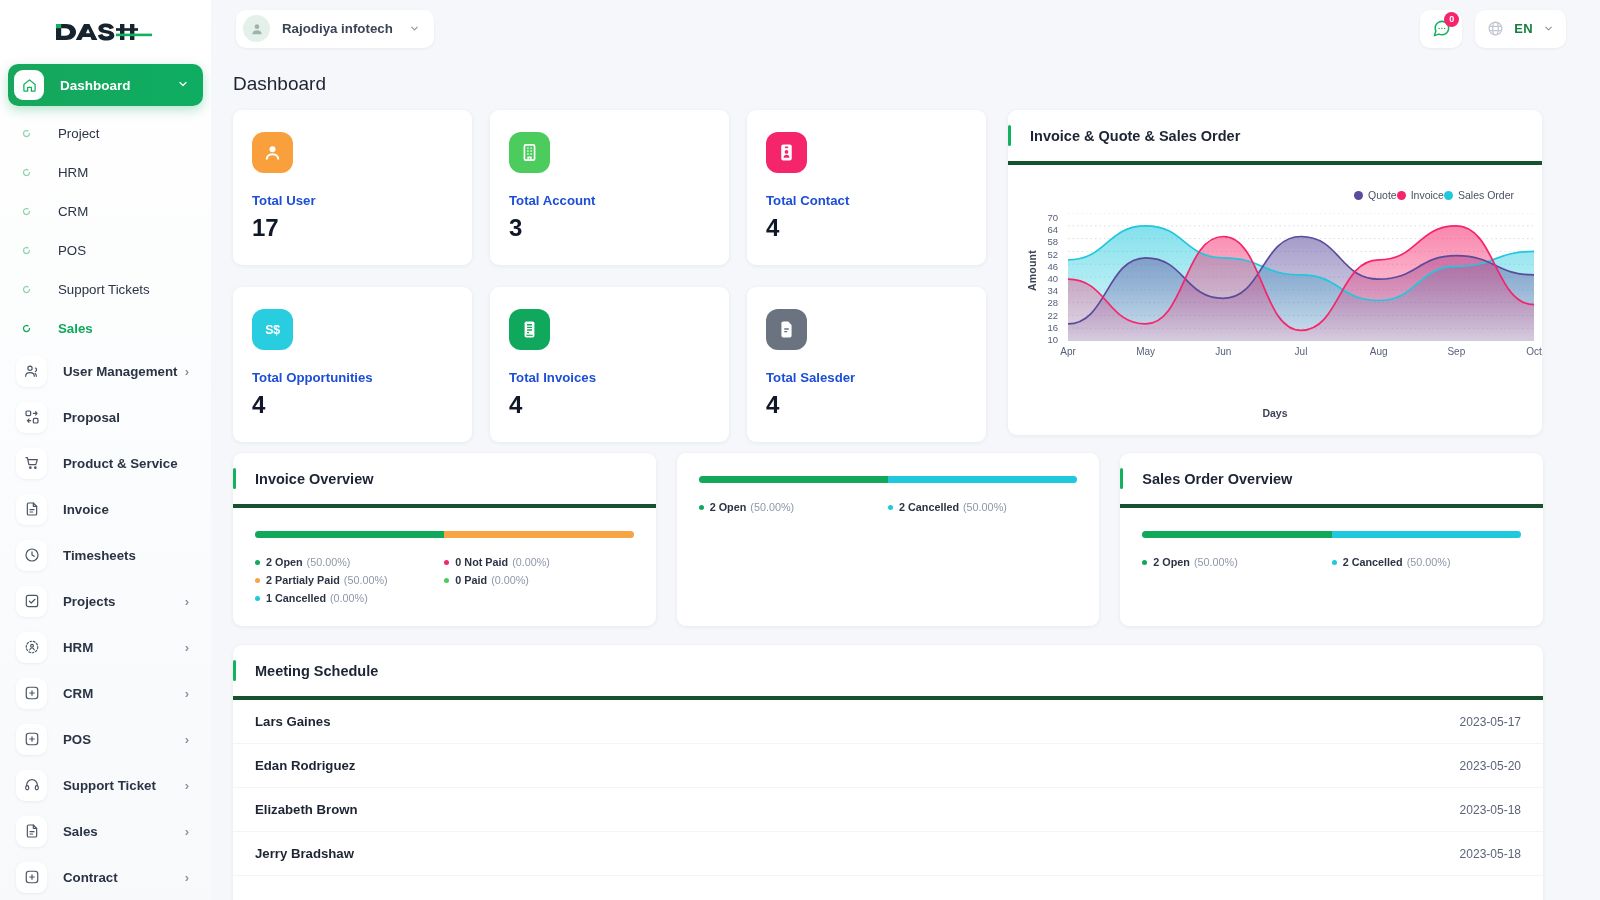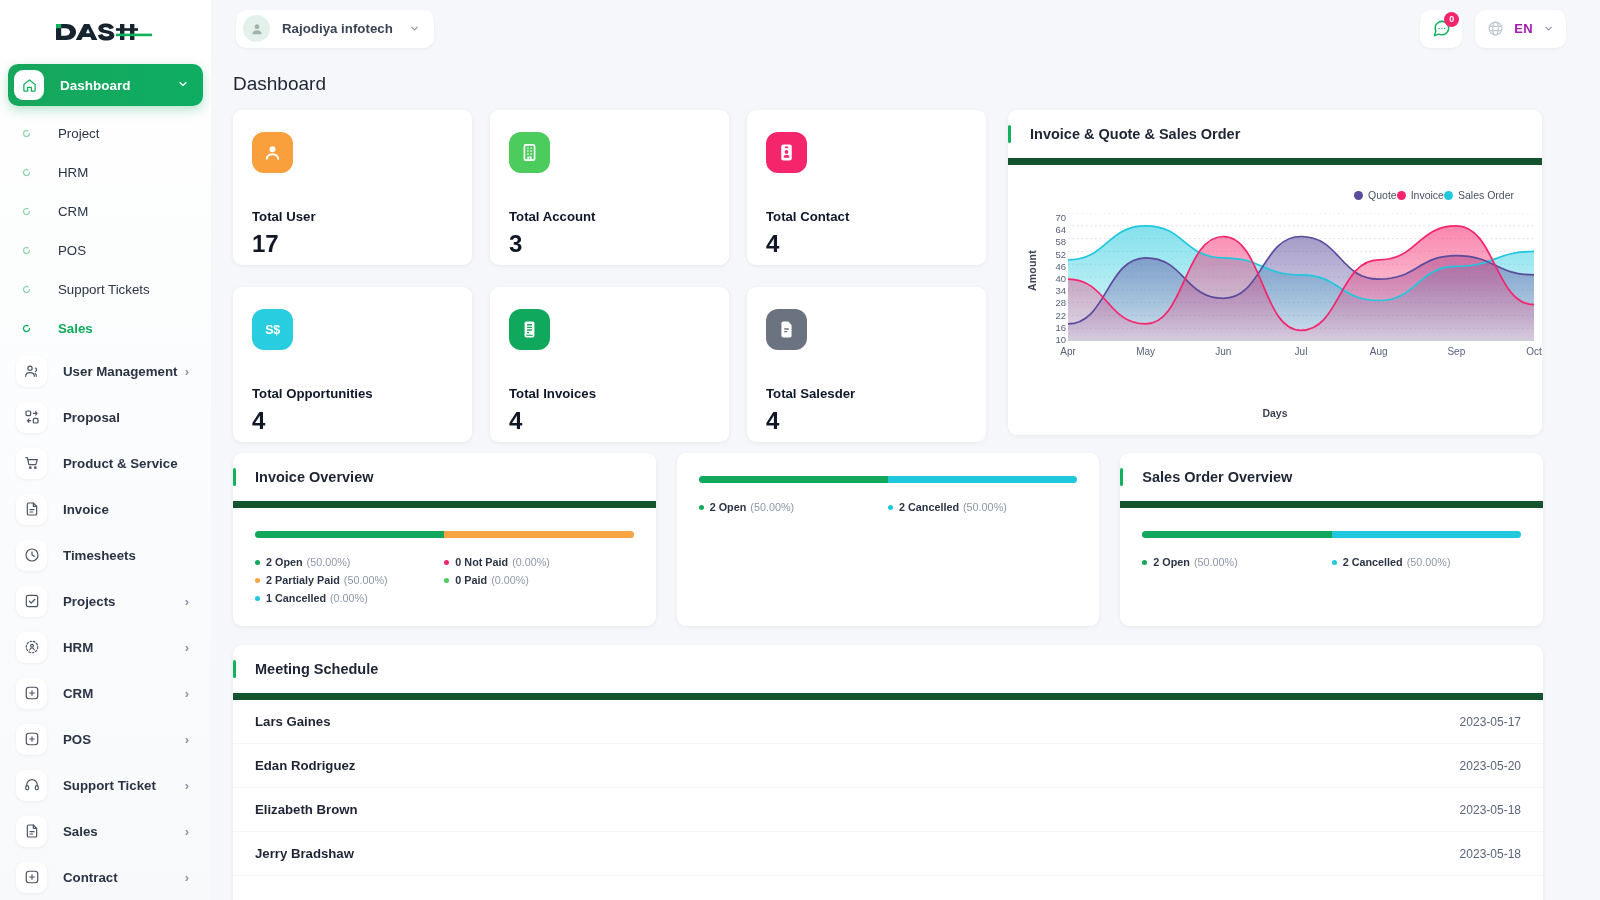--- a/index.html
+++ b/index.html
@@ -94,75 +94,75 @@
     box-shadow:0 1px 3px rgba(40,50,70,.06);
   }
   #chat-btn { width: 42px; position:relative; }
   #chat-badge {
     position:absolute; top:2px; right:3px;
     min-width:15px; height:15px; border-radius:8px; background:#f5256b;
     color:#fff; font-size:9px; font-weight:700;
     display:flex; align-items:center; justify-content:center; padding:0 3px;
   }
   #lang-btn { padding: 0 12px; gap: 10px; }
-  #lang-btn .lang-code { font-size:13px; font-weight:700; color:#a21caf; letter-spacing:.3px; }
+  #lang-btn .lang-code { font-size:13px; font-weight:700; color:#15803d; letter-spacing:.3px; }
   #lang-btn .chev { color:#8793a6; }
 
   
   #main { position:absolute; left:211px; top:57px; width:1389px; height:843px; }
   #page-title { margin: 16px 0 0 22px; font-size:19px; font-weight:400; color:#1d2433; }
 
   .card {
     background:#fff; border-radius:9px;
     box-shadow: 0 1px 4px rgba(40,50,70,.07);
   }
   .card-head {
     height:55px; display:flex; align-items:center; padding-left:22px;
-    border-bottom:7px solid #14532d; position:relative;
+    border-bottom:4px solid #14532d; position:relative;
   }
   .card-head::before {
     content:""; position:absolute; left:0; top:15px; bottom:15px; width:3px;
     background:#11b15e; border-radius:2px;
   }
   .card-title { font-size:14.5px; font-weight:700; color:#1d2433; }
 
   
   #stats { position:absolute; left:22px; top:53px; width:755px; }
   .stat-row { display:flex; gap:18px; }
   .stat-row + .stat-row { margin-top: 22px; }
   .stat-card {
     width: 239px; height: 155px; padding: 22px 0 0 19px;
   }
   .stat-ic {
     width:41px; height:41px; border-radius:12px;
     display:flex; align-items:center; justify-content:center;
     color:#fff;
   }
-  .stat-label { margin-top:36px; font-size:13.2px; font-weight:700; color:#0f172a; }
+  .stat-label { margin-top:20px; font-size:13.2px; font-weight:700; color:#1d4ed8; }
   .stat-value { margin-top:6px; font-size:24px; font-weight:700; color:#101828; }
 
   
   #chart-card {
     position:absolute; left: 797px; top: 53px; width: 534px; height: 325px;
   }
   #chart-body { position:relative; height: 269px; }
   #legend {
     position:absolute; right: 28px; top: 24px;
     display:flex; align-items:flex-start; 
   }
   .lg { display:flex; align-items:center; gap:5px; font-size:10.5px; color:#4a5162; }
   .lg .sw { width:9px; height:9px; border-radius:50%; }
   #plot-wrap { position:absolute; left:0; top:48px; width:534px; height:170px; }
   #ylabel {
     position:absolute; left: 18px; top: 78px;
     transform: rotate(-90deg); transform-origin: left top;
     font-size: 10.5px; font-weight:700; color:#3c4354; letter-spacing:.2px;
   }
   .ytick {
-    position:absolute; right: 0; font-size:9.5px; color:#55607a;
+    position:absolute; right: 8px; font-size:9.5px; color:#55607a;
     text-align:right; line-height:1;
   }
   #yticks { position:absolute; left: 32px; top: 0; width: 26px; height: 123px; }
   .xtick { position:absolute; font-size:10px; color:#55607a; }
   #xticks { position:absolute; left:60px; top:133px; width:466px; height:14px; }
   #xlabel {
     position:absolute; left:0; right:0; top: 242px; text-align:center;
     font-size:10.5px; font-weight:700; color:#3c4354;
   }
 

